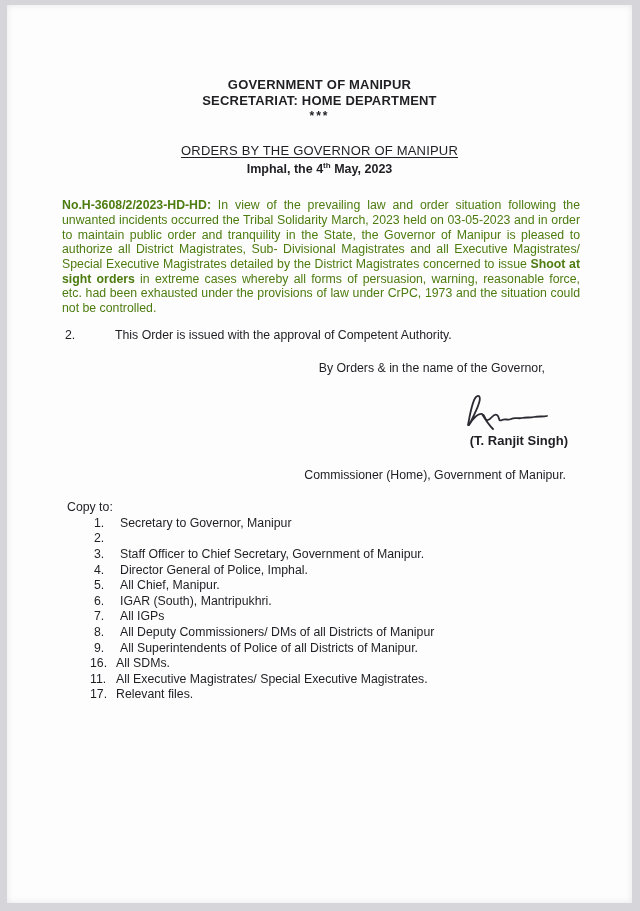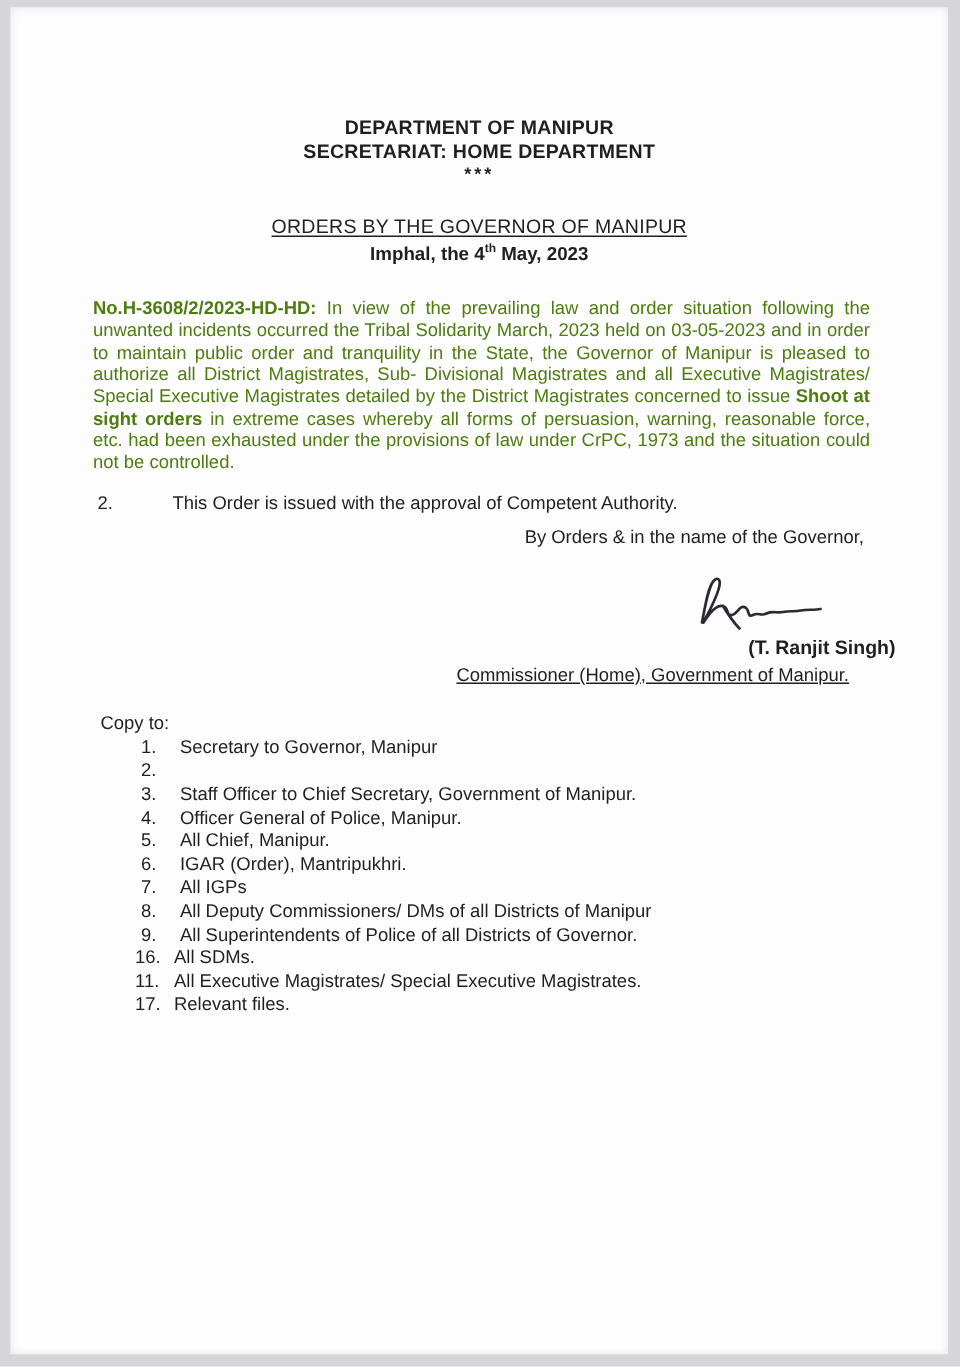--- a/index.html
+++ b/index.html
@@ -68,47 +68,46 @@
   .clause-2 {
     margin: 12px 52px 0 58px;
     font-size: 12.3px;
     display: flex;
   }
   .clause-2 .clause-num {
     width: 50px;
     flex: 0 0 auto;
   }
   .by-orders {
-    margin-top: 9px;
-    padding-right: 56px;
+    margin-top: 19px;
+    padding-right: 87px;
     text-align: right;
     font-size: 12.3px;
   }
   .signature-block {
     margin-top: 16px;
     padding-right: 72px;
     text-align: right;
   }
   .signature-svg {
     display: inline-block;
     margin-right: 6px;
   }
   .signatory-name {
-    padding-right: 35px;
+    padding-right: 64px;
     text-align: right;
     font-weight: bold;
     font-size: 13px;
     margin-top: -4px;
   }
   .signatory-designation {
     padding-right: 66px;
     text-align: right;
     font-size: 12.3px;
-    margin-top: 4px;
-    text-decoration: underline;
+    margin-top: 20px;
   }
   .copy-to {
     margin: 18px 40px 0 60px;
     font-size: 12.3px;
   }
   .copy-to-label {
     margin-bottom: 2px;
   }
   .copy-list {
     margin-left: 27px;
@@ -125,21 +124,21 @@
     margin-left: -4px;
     width: 30px;
   }
 </style>
 </head>
 <body>
 
 <div class="scan-page">
 
   <div class="doc-header">
-    <div>DEPARTMENT OF MANIPUR</div>
+    <div>GOVERNMENT OF MANIPUR</div>
     <div>SECRETARIAT: HOME DEPARTMENT</div>
   </div>
   <div class="stars">***</div>
 
   <div class="order-title">ORDERS BY THE GOVERNOR OF MANIPUR</div>
 
   <div class="dateline">
     <span>Imphal, the 4</span><sup>th</sup><span> May, 2023</span>
   </div>
 
@@ -172,41 +171,41 @@
         </div>
       <div class="copy-item">
           <span class="num">2.</span>
         </div>
       <div class="copy-item">
           <span class="num">3.</span>
           <span>Staff Officer to Chief Secretary, Government of Manipur.</span>
         </div>
       <div class="copy-item">
           <span class="num">4.</span>
-          <span>Officer General of Police, Manipur.</span>
+          <span>Director General of Police, Imphal.</span>
         </div>
       <div class="copy-item">
           <span class="num">5.</span>
           <span>All Chief, Manipur.</span>
         </div>
       <div class="copy-item">
           <span class="num">6.</span>
-          <span>IGAR (Order), Mantripukhri.</span>
+          <span>IGAR (South), Mantripukhri.</span>
         </div>
       <div class="copy-item">
           <span class="num">7.</span>
           <span>All IGPs</span>
         </div>
       <div class="copy-item">
           <span class="num">8.</span>
           <span>All Deputy Commissioners/ DMs of all Districts of Manipur</span>
         </div>
       <div class="copy-item">
           <span class="num">9.</span>
-          <span>All Superintendents of Police of all Districts of Governor.</span>
+          <span>All Superintendents of Police of all Districts of Manipur.</span>
         </div>
       <div class="copy-item wide-num">
           <span class="num">16.</span>
           <span>All SDMs.</span>
         </div>
       <div class="copy-item wide-num">
           <span class="num">11.</span>
           <span>All Executive Magistrates/ Special Executive Magistrates.</span>
         </div>
       <div class="copy-item wide-num">

